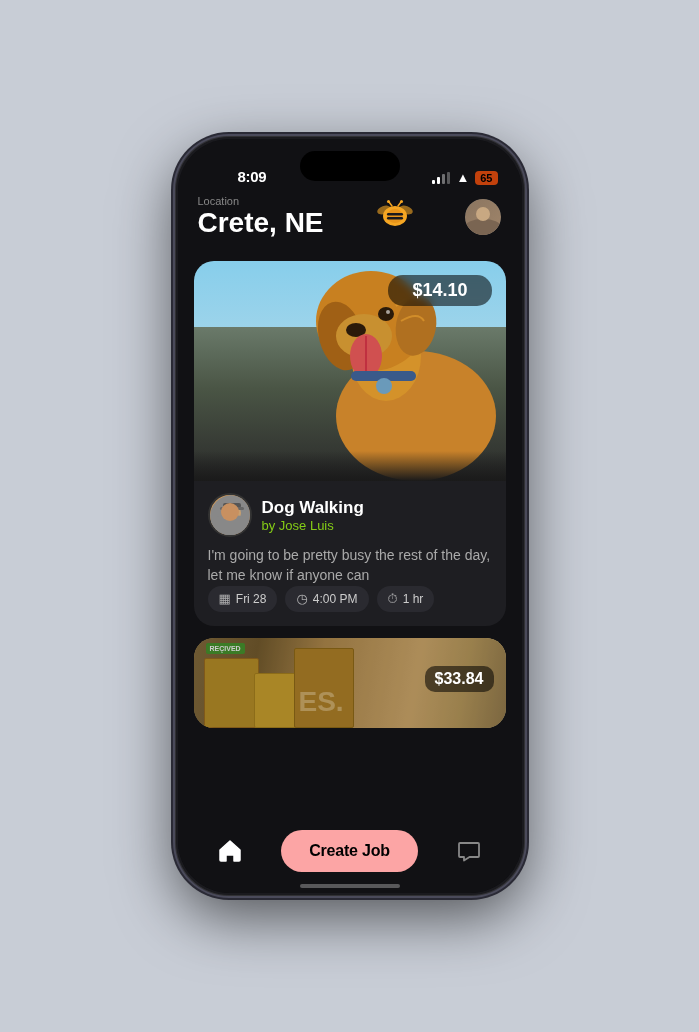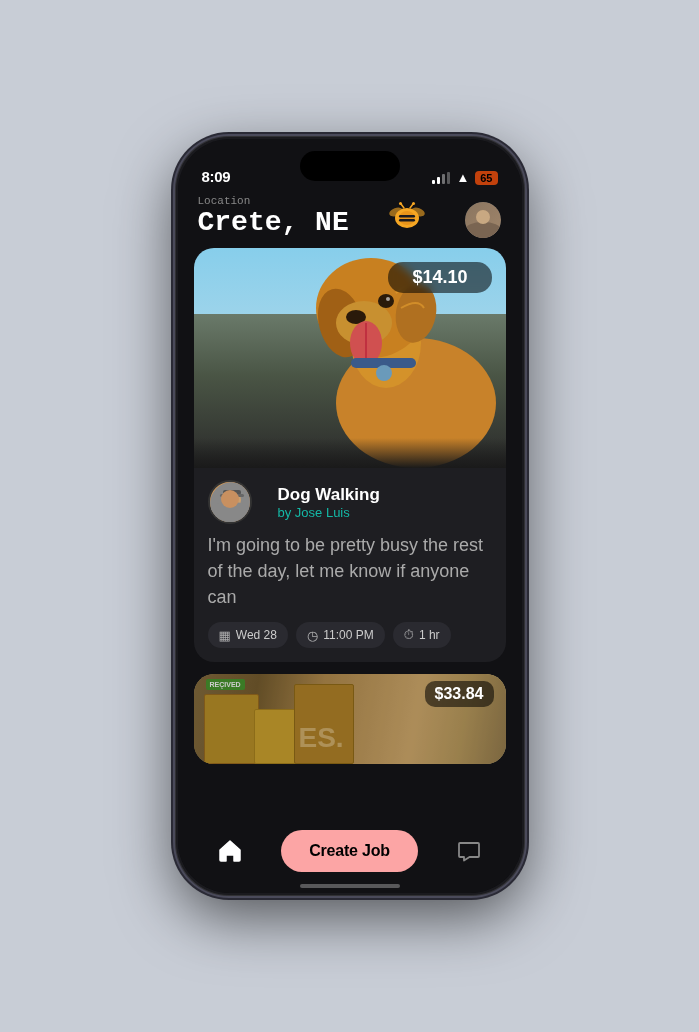--- a/index.html
+++ b/index.html
@@ -61,20 +61,21 @@
       padding: 0 24px 6px;
       flex-shrink: 0;
       position: relative;
       z-index: 10;
     }
     .status-time {
       font-size: 15px;
       font-weight: 600;
       color: #fff;
       letter-spacing: -0.3px;
+      margin-left: 36px;
     }
     .status-icons {
       display: flex;
       align-items: center;
       gap: 6px;
     }
     .signal-bars {
       display: flex;
       align-items: flex-end;
       gap: 2px;
@@ -92,26 +93,25 @@
     .battery-badge {
       background: #c2410c;
       border-radius: 4px;
       padding: 1px 5px;
       font-size: 11px;
       font-weight: 700;
       color: #000;
     }
     
     .header {
-      padding: 4px 20px 10px;
-      display: flex;
-      align-items: flex-end;
+      padding: 4px 20px 22px;
+      display: flex;
+      align-items: center;
       justify-content: space-between;
       flex-shrink: 0;
-      font-family: Liberation Mono, monospace;
     }
     .header-location {
       display: flex;
       flex-direction: column;
     }
     .location-label {
       font-size: 11px;
       color: #888;
       font-weight: 400;
     }
@@ -190,21 +190,21 @@
       padding: 5px 24px;
       border-radius: 15px;
       backdrop-filter: blur(4px);
     }
     .card-body {
       padding: 12px 14px 14px;
     }
     .card-user-row {
       display: flex;
       align-items: center;
-      gap: 26px;
+      gap: 10px;
       margin-bottom: 8px;
     }
     .user-avatar {
       width: 44px;
       height: 44px;
       border-radius: 50%;
       background: linear-gradient(135deg, #d4a060 0%, #b87840 100%);
       flex-shrink: 0;
       position: relative;
       overflow: hidden;
@@ -227,28 +227,27 @@
       background: #888;
       border-radius: 40% 40% 0 0;
     }
     .user-info h3 {
       font-size: 17px;
       font-weight: 700;
       color: #fff;
     }
     .user-info p {
       font-size: 13px;
-      color: #14b8a6;
+      color: #84cc16;
       font-weight: 400;
     }
     .card-description {
-      font-size: 18px;
+      font-size: 14px;
       color: #aaa;
       line-height: 1.45;
-      margin-bottom: 12px;
     }
     .card-meta {
       display: flex;
       gap: 8px;
       flex-wrap: wrap;
     }
     .meta-chip {
       display: flex;
       align-items: center;
       gap: 5px;
@@ -450,25 +449,25 @@
               </div>
               <div class="user-info">
                 <h3>Dog Walking</h3>
                 <p>by Jose Luis</p>
               </div>
             </div>
             <p class="card-description">I'm going to be pretty busy the rest of the day, let me know if anyone can</p>
             <div class="card-meta">
               <div class="meta-chip">
                 <span class="meta-icon">▦</span>
-                <span>Wed 28</span>
+                <span>Fri 28</span>
               </div>
               <div class="meta-chip">
                 <span class="meta-icon">◷</span>
-                <span>11:00 PM</span>
+                <span>4:00 PM</span>
               </div>
               <div class="meta-chip">
                 <span class="meta-icon">⏱</span>
                 <span>1 hr</span>
               </div>
             </div>
           </div>
         </div>
 
         <div class="job-card-preview">
@@ -477,21 +476,21 @@
             <div style="position:absolute;top:0;left:0;right:0;bottom:0;background:linear-gradient(100deg,#8a7040 0%,#7a6030 20%,#b89050 40%,#c8a060 55%,#d8b070 70%,#c0a060 85%,#9a8050 100%);"></div>
 
             <div style="position:absolute;bottom:0;left:10px;width:55px;height:70px;background:#c0952a;border:1px solid #a07020;border-radius:2px;"></div>
             <div style="position:absolute;bottom:0;left:60px;width:45px;height:55px;background:#d4a830;border:1px solid #b08820;border-radius:2px;"></div>
             <div style="position:absolute;bottom:0;left:100px;width:60px;height:80px;background:#b8882a;border:1px solid #987018;border-radius:2px;"></div>
             <div style="position:absolute;top:5px;left:12px;background:#4a9a30;color:#fff;font-size:7px;font-weight:700;padding:2px 4px;border-radius:2px;">REÇIVED</div>
             <div class="warehouse-overlay"></div>
 
             <div style="position:absolute;bottom:10px;left:105px;font-size:28px;font-weight:900;color:rgba(255,255,255,0.25);">ES.</div>
           </div>
-          <div class="price-badge-2" style="position:absolute;top:7px;right:12px;background:rgba(0,0,0,0.55);color:#fff;font-size:16px;font-weight:700;padding:4px 10px;border-radius:10px;">$33.84</div>
+          <div class="price-badge-2" style="position:absolute;top:28px;right:12px;background:rgba(0,0,0,0.55);color:#fff;font-size:16px;font-weight:700;padding:4px 10px;border-radius:10px;">$33.84</div>
         </div>
       </div>
 
       <div class="bottom-nav">
         <div class="nav-item active">
           <svg width="26" height="26" viewBox="0 0 26 26" fill="none" xmlns="http://www.w3.org/2000/svg">
             <path d="M3 12L13 3L23 12V22C23 22.5523 22.5523 23 22 23H17V17H9V23H4C3.44772 23 3 22.5523 3 22V12Z" fill="white" stroke="white" stroke-width="1.5" stroke-linejoin="round"></path>
           </svg>
         </div>
         <button class="create-job-btn">Create Job</button>

